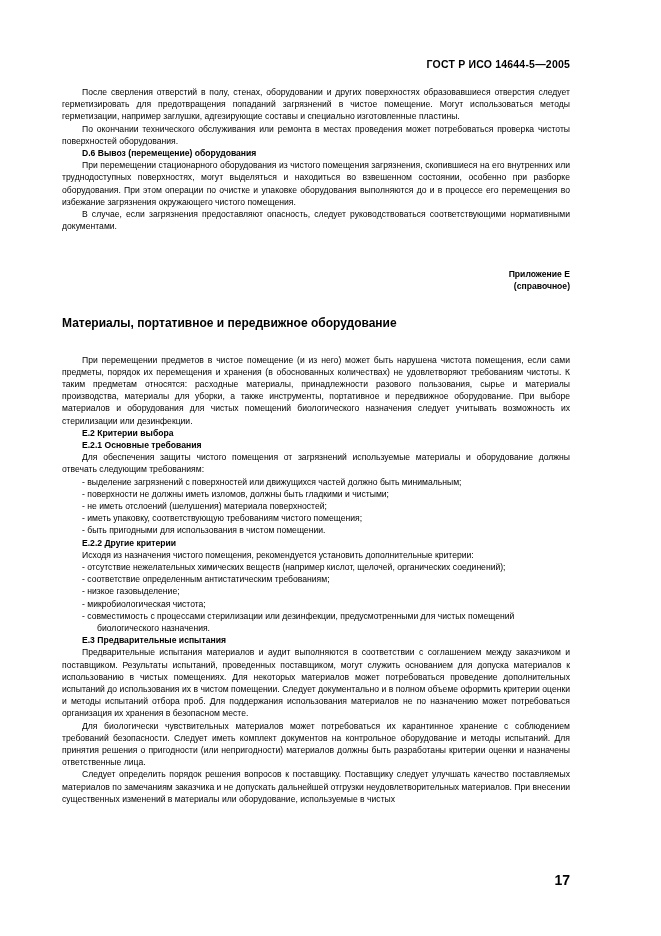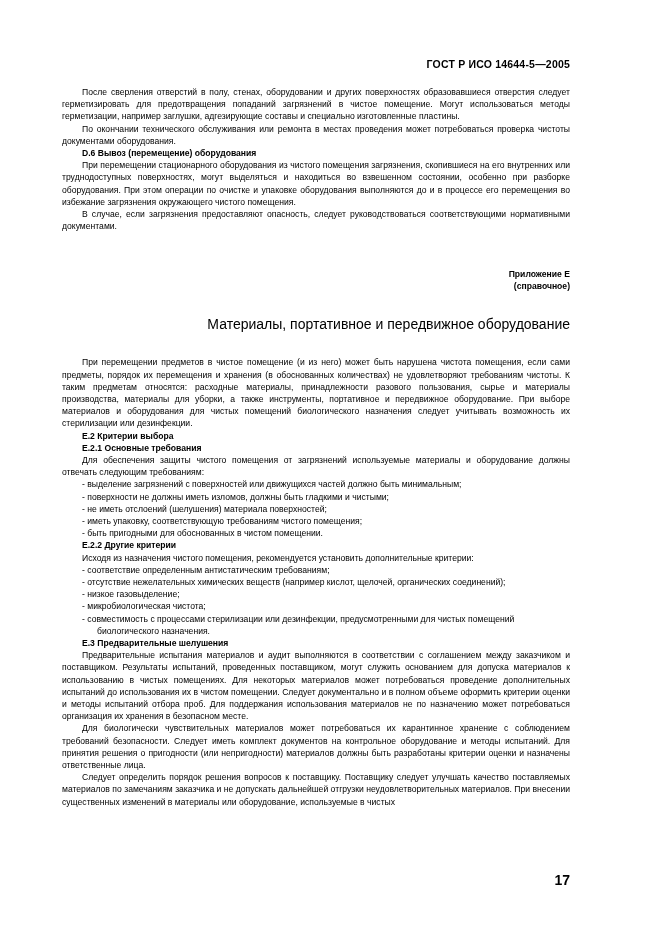--- a/index.html
+++ b/index.html
@@ -52,44 +52,44 @@
   }
   .spacer-lg { height: 36px; }
   .spacer-md { height: 22px; }
   .annex-title {
     font-size: 8.6px;
     font-weight: bold;
     text-align: right;
     line-height: 1.4;
   }
   .annex-main {
-    font-size: 14px;
-    font-weight: normal;
-    text-align: right;
+    font-size: 12px;
+    font-weight: bold;
+    text-align: left;
   }
   .page-number {
     position: absolute;
     right: 62px;
     bottom: 48px;
     font-size: 14px;
     font-weight: bold;
   }
   .list-line {
     text-indent: 20px;
   }
 </style>
 </head>
 <body>
 
 <div class="page">
 
   <div class="header">ГОСТ Р ИСО 14644-5—2005</div>
 
   <p class="indent">После сверления отверстий в полу, стенах, оборудовании и других поверхностях образовавшиеся отверстия следует герметизировать для предотвращения попаданий загрязнений в чистое помещение. Могут использоваться методы герметизации, например заглушки, адгезирующие составы и специально изготовленные пластины.</p>
-  <p class="indent">По окончании технического обслуживания или ремонта в местах проведения может потребоваться проверка чистоты документами оборудования.</p>
+  <p class="indent">По окончании технического обслуживания или ремонта в местах проведения может потребоваться проверка чистоты поверхностей оборудования.</p>
 
   <p class="heading">D.6 Вывоз (перемещение) оборудования</p>
 
   <p class="indent">При перемещении стационарного оборудования из чистого помещения загрязнения, скопившиеся на его внутренних или труднодоступных поверхностях, могут выделяться и находиться во взвешенном состоянии, особенно при разборке оборудования. При этом операции по очистке и упаковке оборудования выполняются до и в процессе его перемещения во избежание загрязнения окружающего чистого помещения.</p>
   <p class="indent">В случае, если загрязнения предоставляют опасность, следует руководствоваться соответствующими нормативными документами.</p>
 
   <div class="spacer-lg"></div>
 
   <p class="annex-title">Приложение Е</p>
   <p class="annex-title">(справочное)</p>
@@ -103,31 +103,31 @@
   <p class="indent">При перемещении предметов в чистое помещение (и из него) может быть нарушена чистота помещения, если сами предметы, порядок их перемещения и хранения (в обоснованных количествах) не удовлетворяют требованиям чистоты. К таким предметам относятся: расходные материалы, принадлежности разового пользования, сырье и материалы производства, материалы для уборки, а также инструменты, портативное и передвижное оборудование. При выборе материалов и оборудования для чистых помещений биологического назначения следует учитывать возможность их стерилизации или дезинфекции.</p>
 
   <p class="heading">Е.2 Критерии выбора</p>
   <p class="heading">Е.2.1 Основные требования</p>
   <p class="indent">Для обеспечения защиты чистого помещения от загрязнений используемые материалы и оборудование должны отвечать следующим требованиям:</p>
 
   <p class="list-line">- выделение загрязнений с поверхностей или движущихся частей должно быть минимальным;</p>
   <p class="list-line">- поверхности не должны иметь изломов, должны быть гладкими и чистыми;</p>
   <p class="list-line">- не иметь отслоений (шелушения) материала поверхностей;</p>
   <p class="list-line">- иметь упаковку, соответствующую требованиям чистого помещения;</p>
-  <p class="list-line">- быть пригодными для обоснованных в чистом помещении.</p>
+  <p class="list-line">- быть пригодными для использования в чистом помещении.</p>
 
   <p class="heading">Е.2.2 Другие критерии</p>
   <p class="indent">Исходя из назначения чистого помещения, рекомендуется установить дополнительные критерии:</p>
 
+  <p class="list-line">- отсутствие нежелательных химических веществ (например кислот, щелочей, органических соединений);</p>
   <p class="list-line">- соответствие определенным антистатическим требованиям;</p>
-  <p class="list-line">- отсутствие нежелательных химических веществ (например кислот, щелочей, органических соединений);</p>
   <p class="list-line">- низкое газовыделение;</p>
   <p class="list-line">- микробиологическая чистота;</p>
   <p class="list-line">- совместимость с процессами стерилизации или дезинфекции, предусмотренными для чистых помещений</p>
   <p class="noindent">биологического назначения.</p>
 
-  <p class="heading">Е.3 Предварительные шелушения</p>
+  <p class="heading">Е.3 Предварительные испытания</p>
   <p class="indent">Предварительные испытания материалов и аудит выполняются в соответствии с соглашением между заказчиком и поставщиком. Результаты испытаний, проведенных поставщиком, могут служить основанием для допуска материалов к использованию в чистых помещениях. Для некоторых материалов может потребоваться проведение дополнительных испытаний до использования их в чистом помещении. Следует документально и в полном объеме оформить критерии оценки и методы испытаний отбора проб. Для поддержания использования материалов не по назначению может потребоваться организация их хранения в безопасном месте.</p>
   <p class="indent">Для биологически чувствительных материалов может потребоваться их карантинное хранение с соблюдением требований безопасности. Следует иметь комплект документов на контрольное оборудование и методы испытаний. Для принятия решения о пригодности (или непригодности) материалов должны быть разработаны критерии оценки и назначены ответственные лица.</p>
   <p class="indent">Следует определить порядок решения вопросов к поставщику. Поставщику следует улучшать качество поставляемых материалов по замечаниям заказчика и не допускать дальнейшей отгрузки неудовлетворительных материалов. При внесении существенных изменений в материалы или оборудование, используемые в чистых</p>
 
   <div class="page-number">17</div>
 </div>
 
 </body></html>

